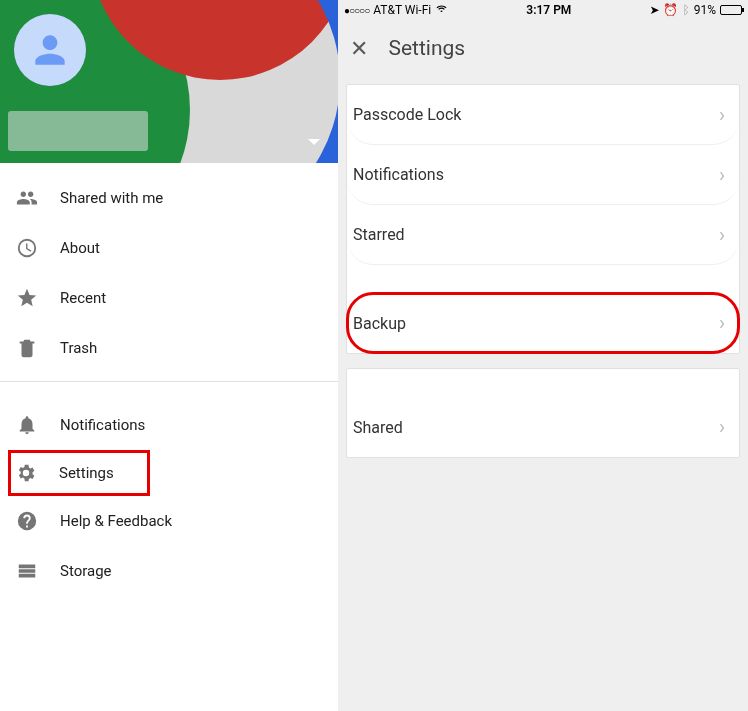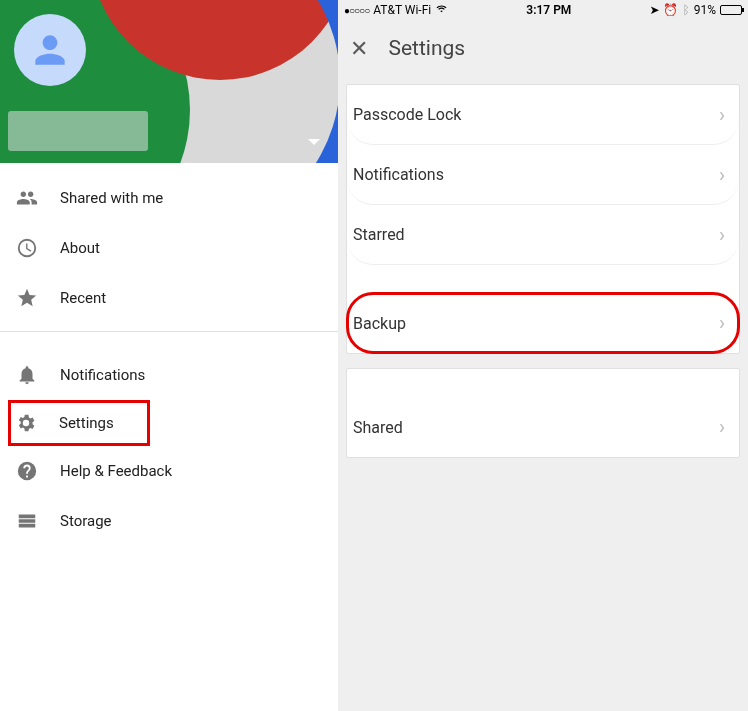--- a/index.html
+++ b/index.html
@@ -202,20 +202,28 @@
         <span class="menu-label">About</span>
       </div>
       <div class="menu-item">
         <span class="menu-icon">
           <svg viewBox="0 0 24 24">
               <path d="M12 17.27L18.18 21l-1.64-7.03L22 9.24l-7.19-.61L12 2 9.19 8.63 2 9.24l5.46 4.73L5.82 21z"></path>
             </svg>
         </span>
         <span class="menu-label">Recent</span>
       </div>
+      <div class="menu-item">
+        <span class="menu-icon">
+          <svg viewBox="0 0 24 24">
+              <path d="M6 7h12v13a2 2 0 01-2 2H8a2 2 0 01-2-2V7zm3-4h6l1 2h4v2H4V5h4l1-2z"></path>
+            </svg>
+        </span>
+        <span class="menu-label">Trash</span>
+      </div>
     </div>
 
     <div class="divider"></div>
 
     <div class="menu-section">
       <div class="menu-item">
         <span class="menu-icon">
           <svg viewBox="0 0 24 24">
               <path d="M12 22a2 2 0 002-2h-4a2 2 0 002 2zm6-6V11c0-3.07-1.63-5.64-4.5-6.32V4a1.5 1.5 0 00-3 0v.68C7.63 5.36 6 7.92 6 11v5l-2 2v1h16v-1l-2-2z"></path>
             </svg>

